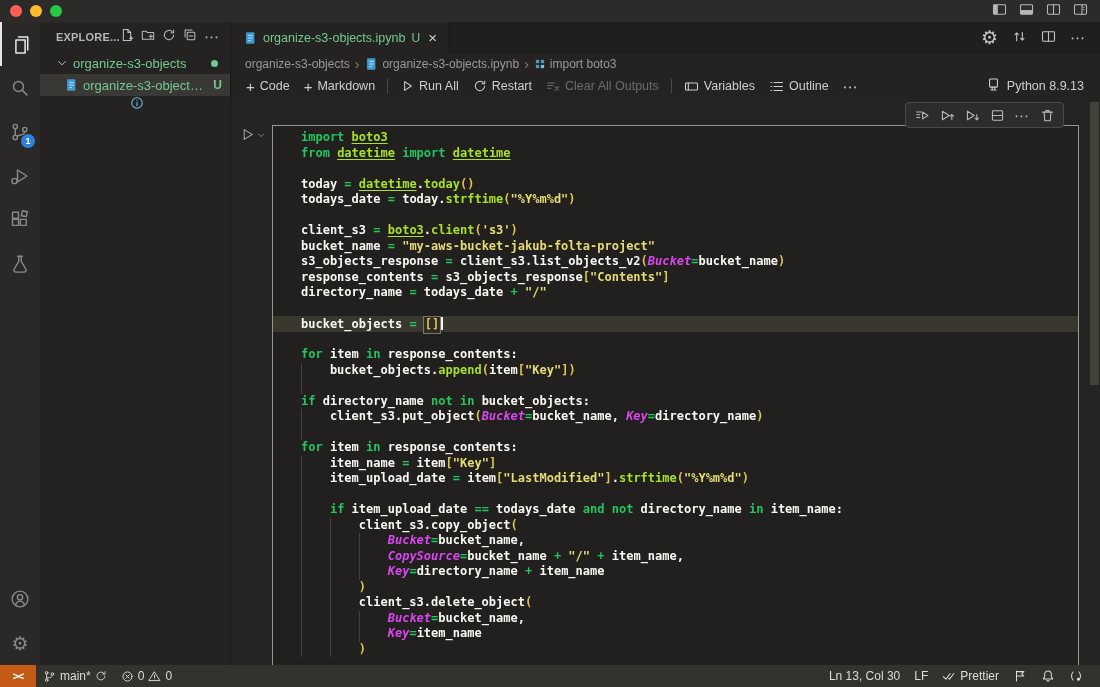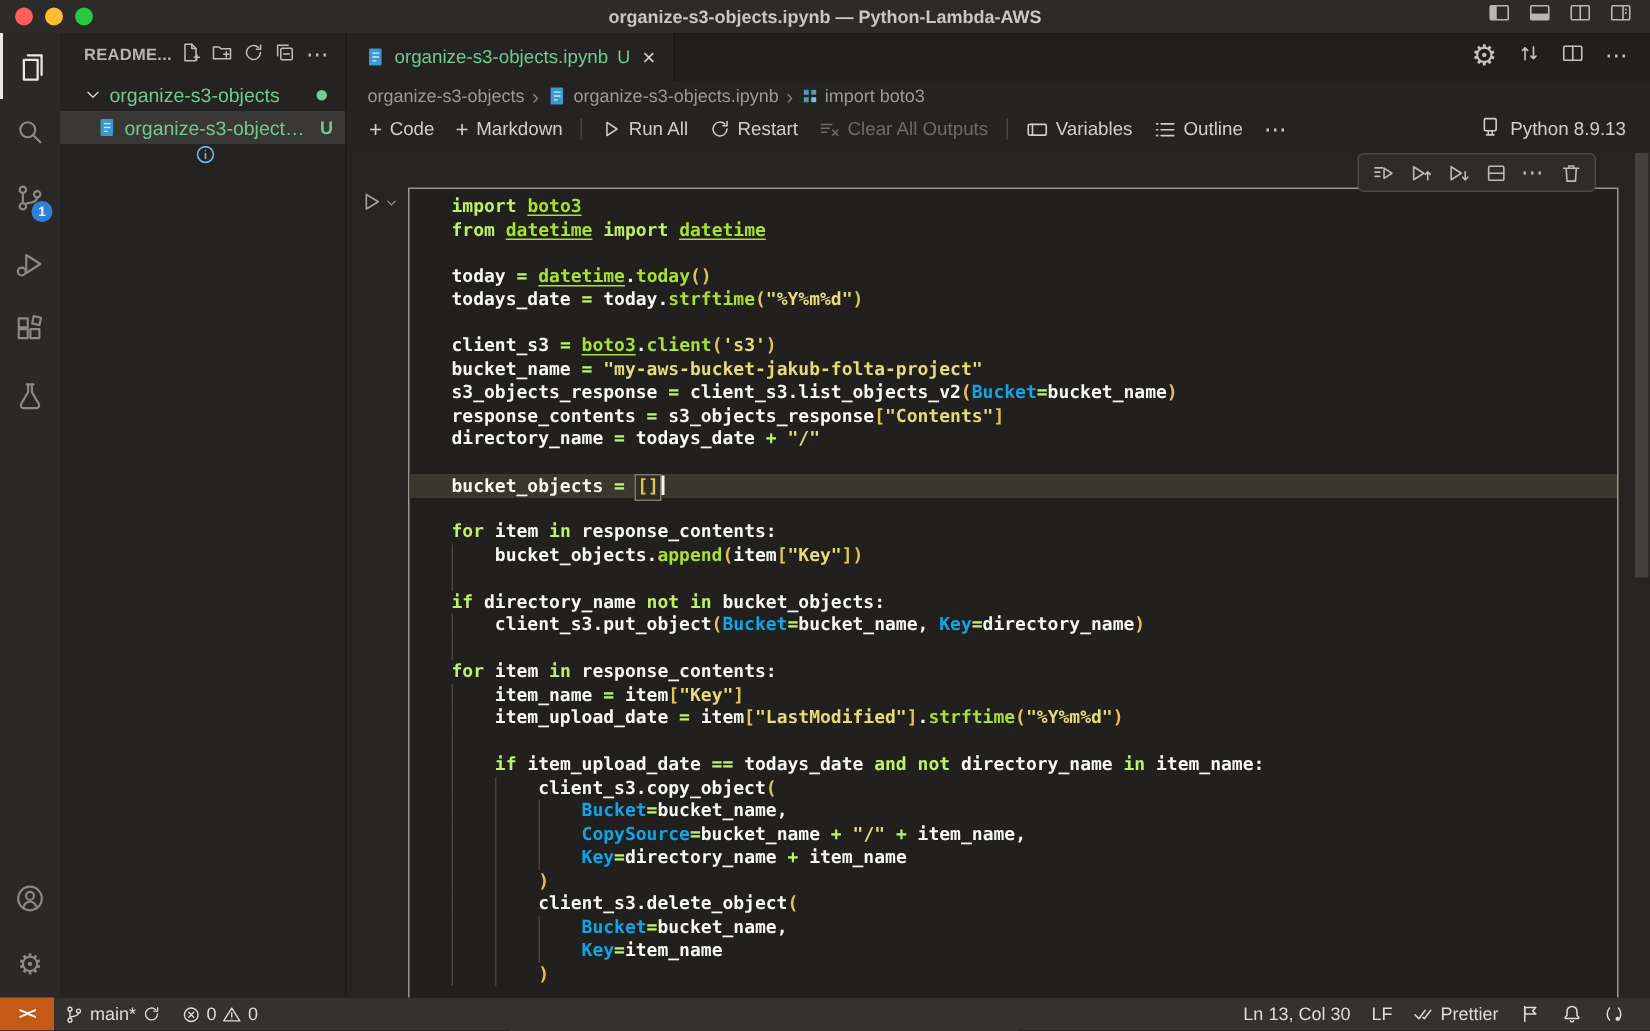--- a/index.html
+++ b/index.html
@@ -48,25 +48,25 @@
   .tb-btn.disabled{color:#6d6b67}
   .tb-sep{width:1px;height:14px;background:#4a4845;margin:0 5px}
   .kernel{margin-left:auto;display:flex;align-items:center;gap:6px;padding-right:8px;cursor:pointer}
   
   .notebook{flex:1;position:relative;background:#262422;min-height:0;overflow:hidden}
   .cell{position:absolute;left:41px;right:21px;top:26px;bottom:-2px;background:#22201e;border:1px solid #9a968d}
   .cell-code{padding-top:4px;font-family:"DejaVu Sans Mono",monospace;font-size:12px;font-weight:700;line-height:15.5px;color:#f8f8f2;white-space:pre}
   .line{position:relative;height:15.5px;padding-left:28px}
   .line.hl{background:#3a382e}
   .guide{position:absolute;top:0;bottom:0;width:1px;background:#46433c}
-  .k,.o{color:#bef264}
+  .k,.o{color:#22c55e}
   .m{color:#a6e22e;text-decoration:underline;text-underline-offset:2px}
   .f{color:#a6e22e}
   .s{color:#e6db74}
-  .p{color:#0ea5e9;}
+  .p{color:#d946ef;font-style:italic}
   .b{color:#dfc44f}
   .xbox{display:inline-block;border:1px solid #7a766b;background:#2e2c25;color:#dfc44f;padding:0 1px;margin:0 -1px}
   .caret{display:inline-block;width:1.5px;height:13px;background:#f8f8f0;vertical-align:-2px;margin-left:1px}
   .run-gutter{position:absolute;left:9px;top:28px;display:flex;align-items:center;gap:1px;color:#a3a19d;cursor:pointer}
   .cell-toolbar{position:absolute;top:3px;right:36px;background:#2d2c2a;border:1px solid #4b4947;border-radius:4px;display:flex;align-items:center;gap:3px;padding:2px 5px;color:#bbb9b6;z-index:3}
   .ct-btn{width:22px;height:20px;display:flex;align-items:center;justify-content:center;cursor:pointer}
   .scroll-thumb{position:absolute;right:1px;top:3px;width:9px;height:283px;background:#4b4843;opacity:.8;cursor:pointer}
   
   .statusbar{flex:0 0 22px;background:#34322e;display:flex;align-items:center;font-size:12px;color:#dedcd9}
   .remote-box{width:36px;height:22px;background:#c35a16;color:#fff;display:flex;align-items:center;justify-content:center;cursor:pointer}
@@ -79,21 +79,20 @@
 </head>
 <body>
 
 <div class="window">
   <div class="titlebar">
     <div class="traffic">
       <span class="tl" style="background:#ff5f57"></span>
       <span class="tl" style="background:#febc2e"></span>
       <span class="tl" style="background:#28c840"></span>
     </div>
-    <div class="title">organize-s3-objects.ipynb — Python-Lambda-AWS</div>
     <div class="win-actions" id="winActions">
         <span><span style="display: inline-flex; align-items: center;">
             <svg viewBox="0 0 16 16" width="15" height="15" fill="none" stroke="currentColor" stroke-width="1.15" stroke-linecap="round" stroke-linejoin="round">
               <rect x="1.6" y="3" width="12.8" height="10" rx="1"></rect>
               <rect x="1.6" y="3" width="4.6" height="10" fill="currentColor" stroke="none"></rect>
             </svg>
           </span></span>
         <span><span style="display: inline-flex; align-items: center;">
             <svg viewBox="0 0 16 16" width="15" height="15" fill="none" stroke="currentColor" stroke-width="1.15" stroke-linecap="round" stroke-linejoin="round">
               <rect x="1.6" y="3" width="12.8" height="10" rx="1"></rect>
@@ -186,21 +185,21 @@
           <div class="ab-item">
             <span style="display: inline-flex; align-items: center;">
               <span class="txt-icon" style="font-size:19px">⚙</span>
             </span>
           </div>
         </div>
     </div>
 
     <div class="sidebar">
       <div class="sidebar-header">
-        <span class="sidebar-title">README...</span>
+        <span class="sidebar-title">EXPLORE...</span>
         <span class="sb-actions" id="sbActions">
             <span><span style="display: inline-flex; align-items: center;">
                 <svg viewBox="0 0 16 16" width="14" height="14" fill="none" stroke="currentColor" stroke-width="1.15" stroke-linecap="round" stroke-linejoin="round">
                   <path d="M9 1.8H3.8v12.4h8.4V5z"></path>
                   <path d="M9 1.8V5h3.2"></path>
                   <path d="M12.8 9.6v4M10.8 11.6h4"></path>
                 </svg>
               </span></span>
             <span><span style="display: inline-flex; align-items: center;">
                 <svg viewBox="0 0 16 16" width="14" height="14" fill="none" stroke="currentColor" stroke-width="1.15" stroke-linecap="round" stroke-linejoin="round">

